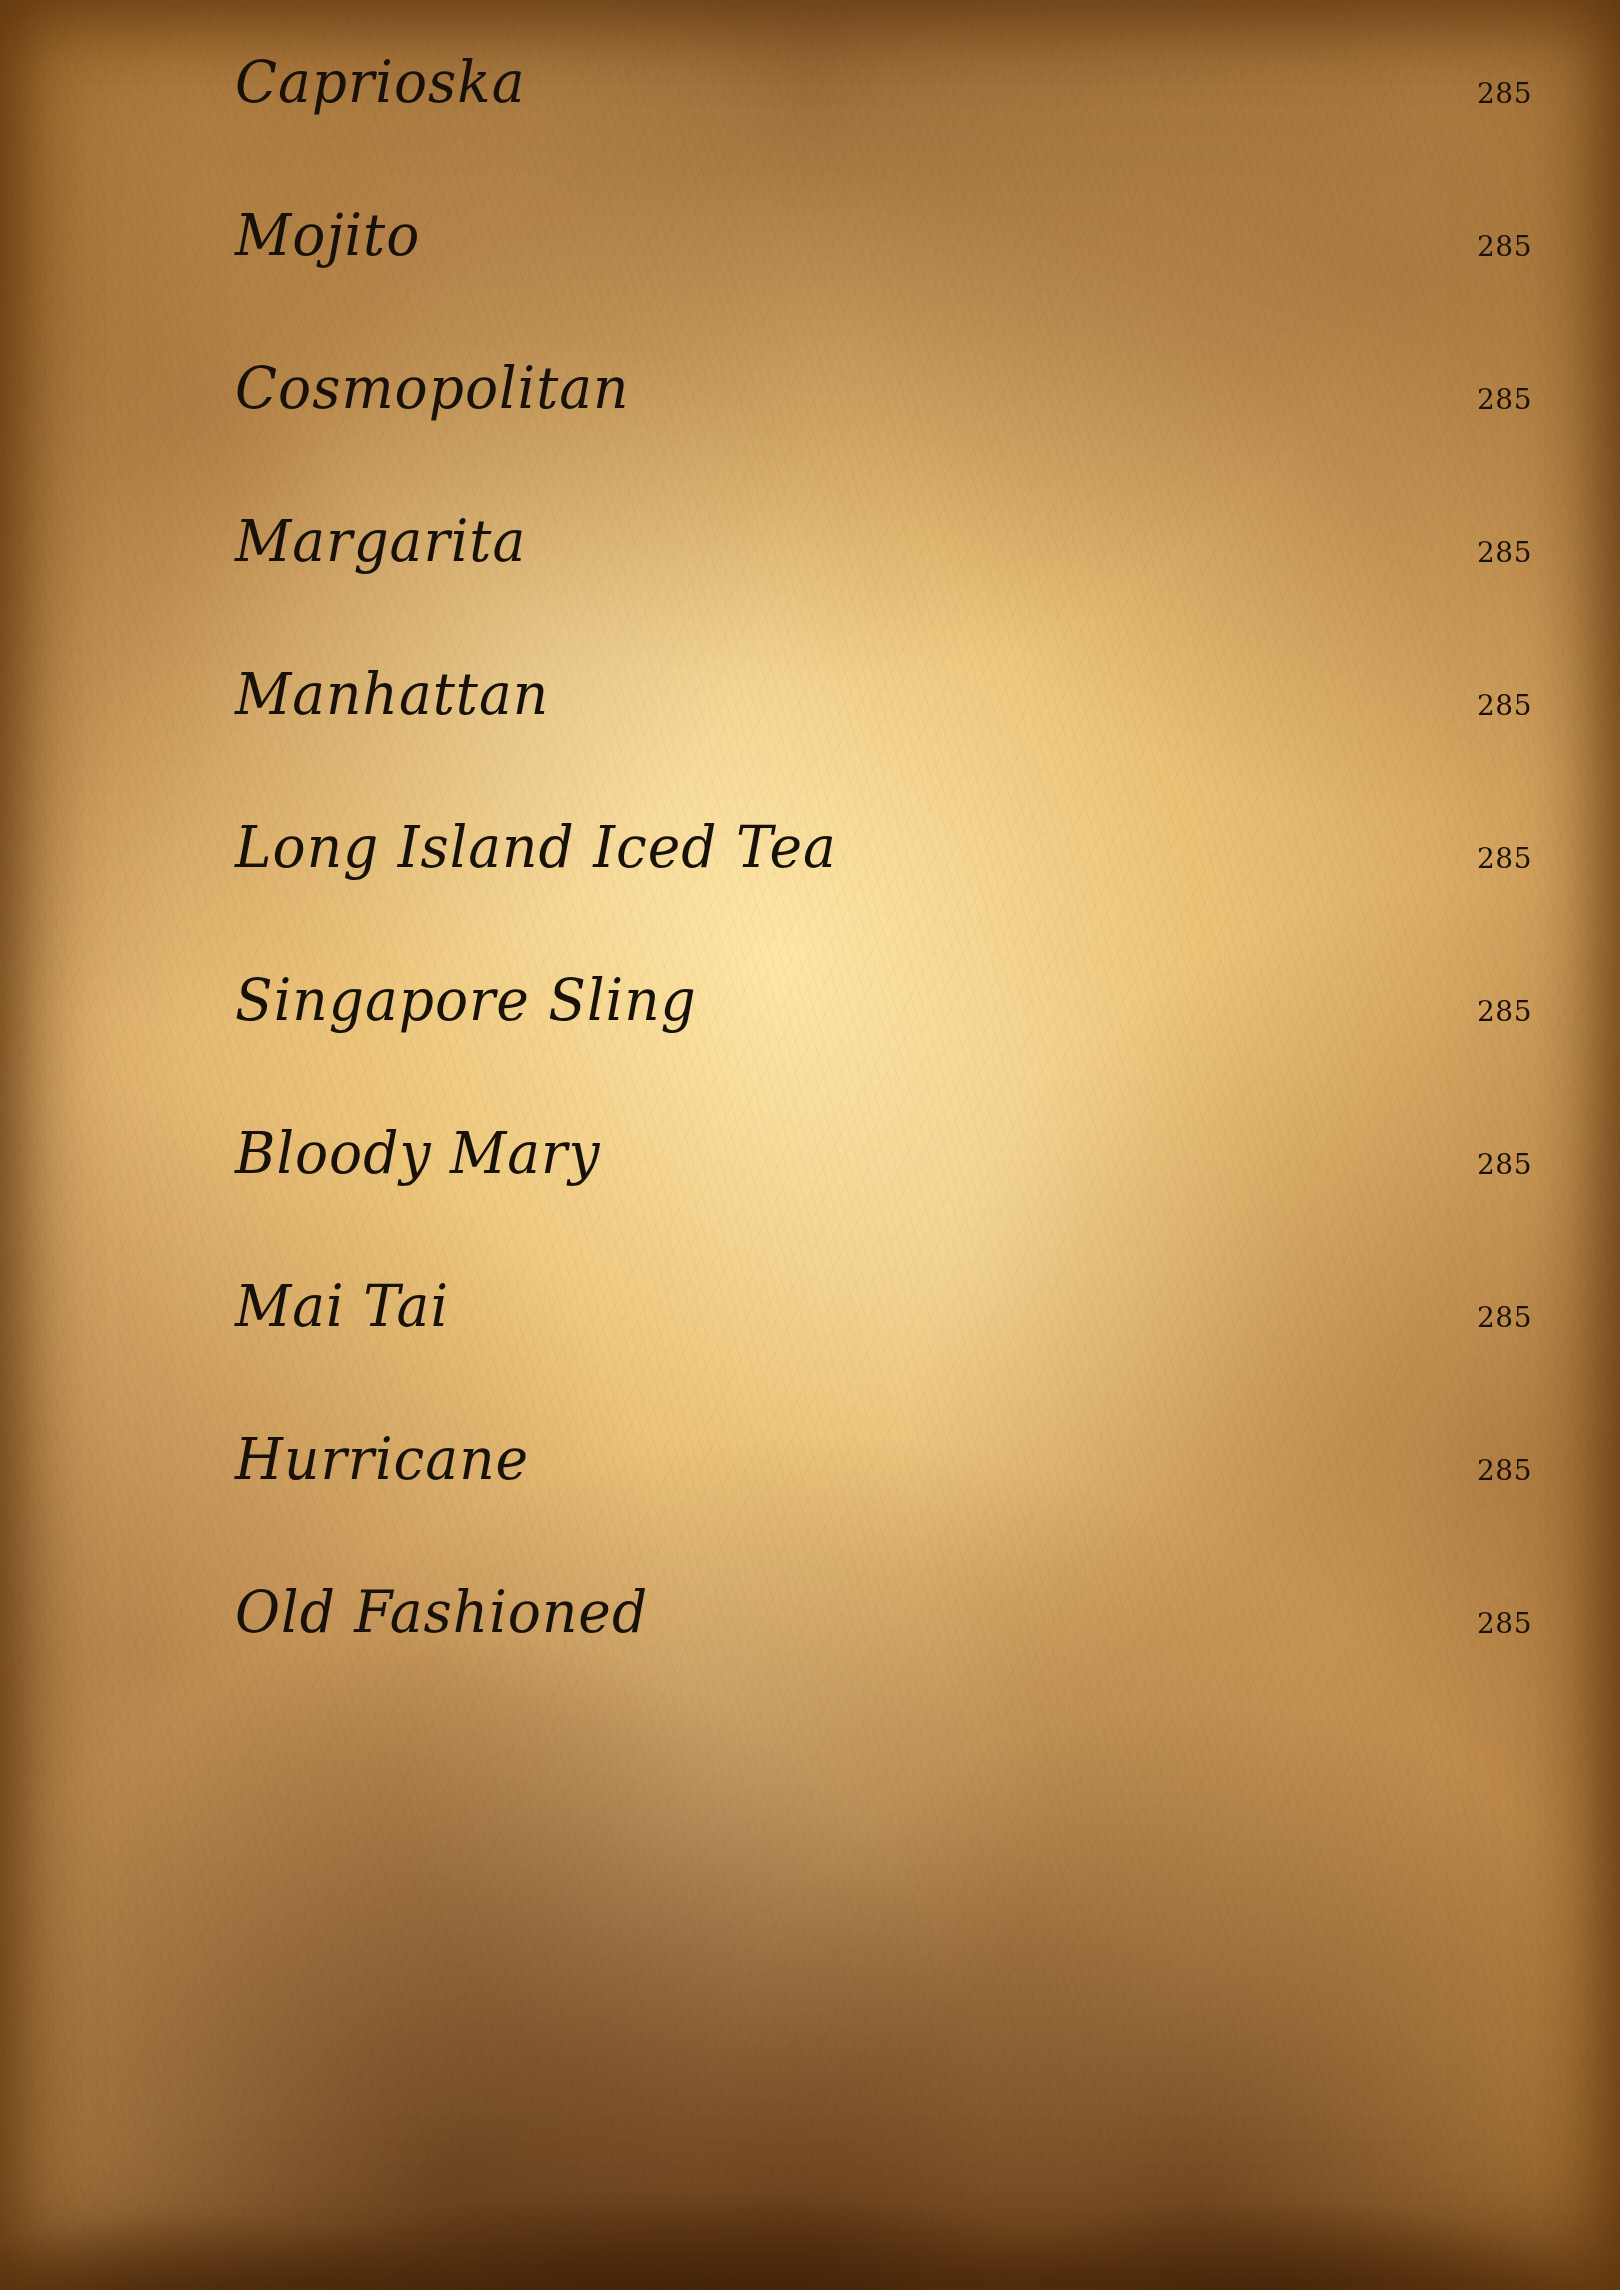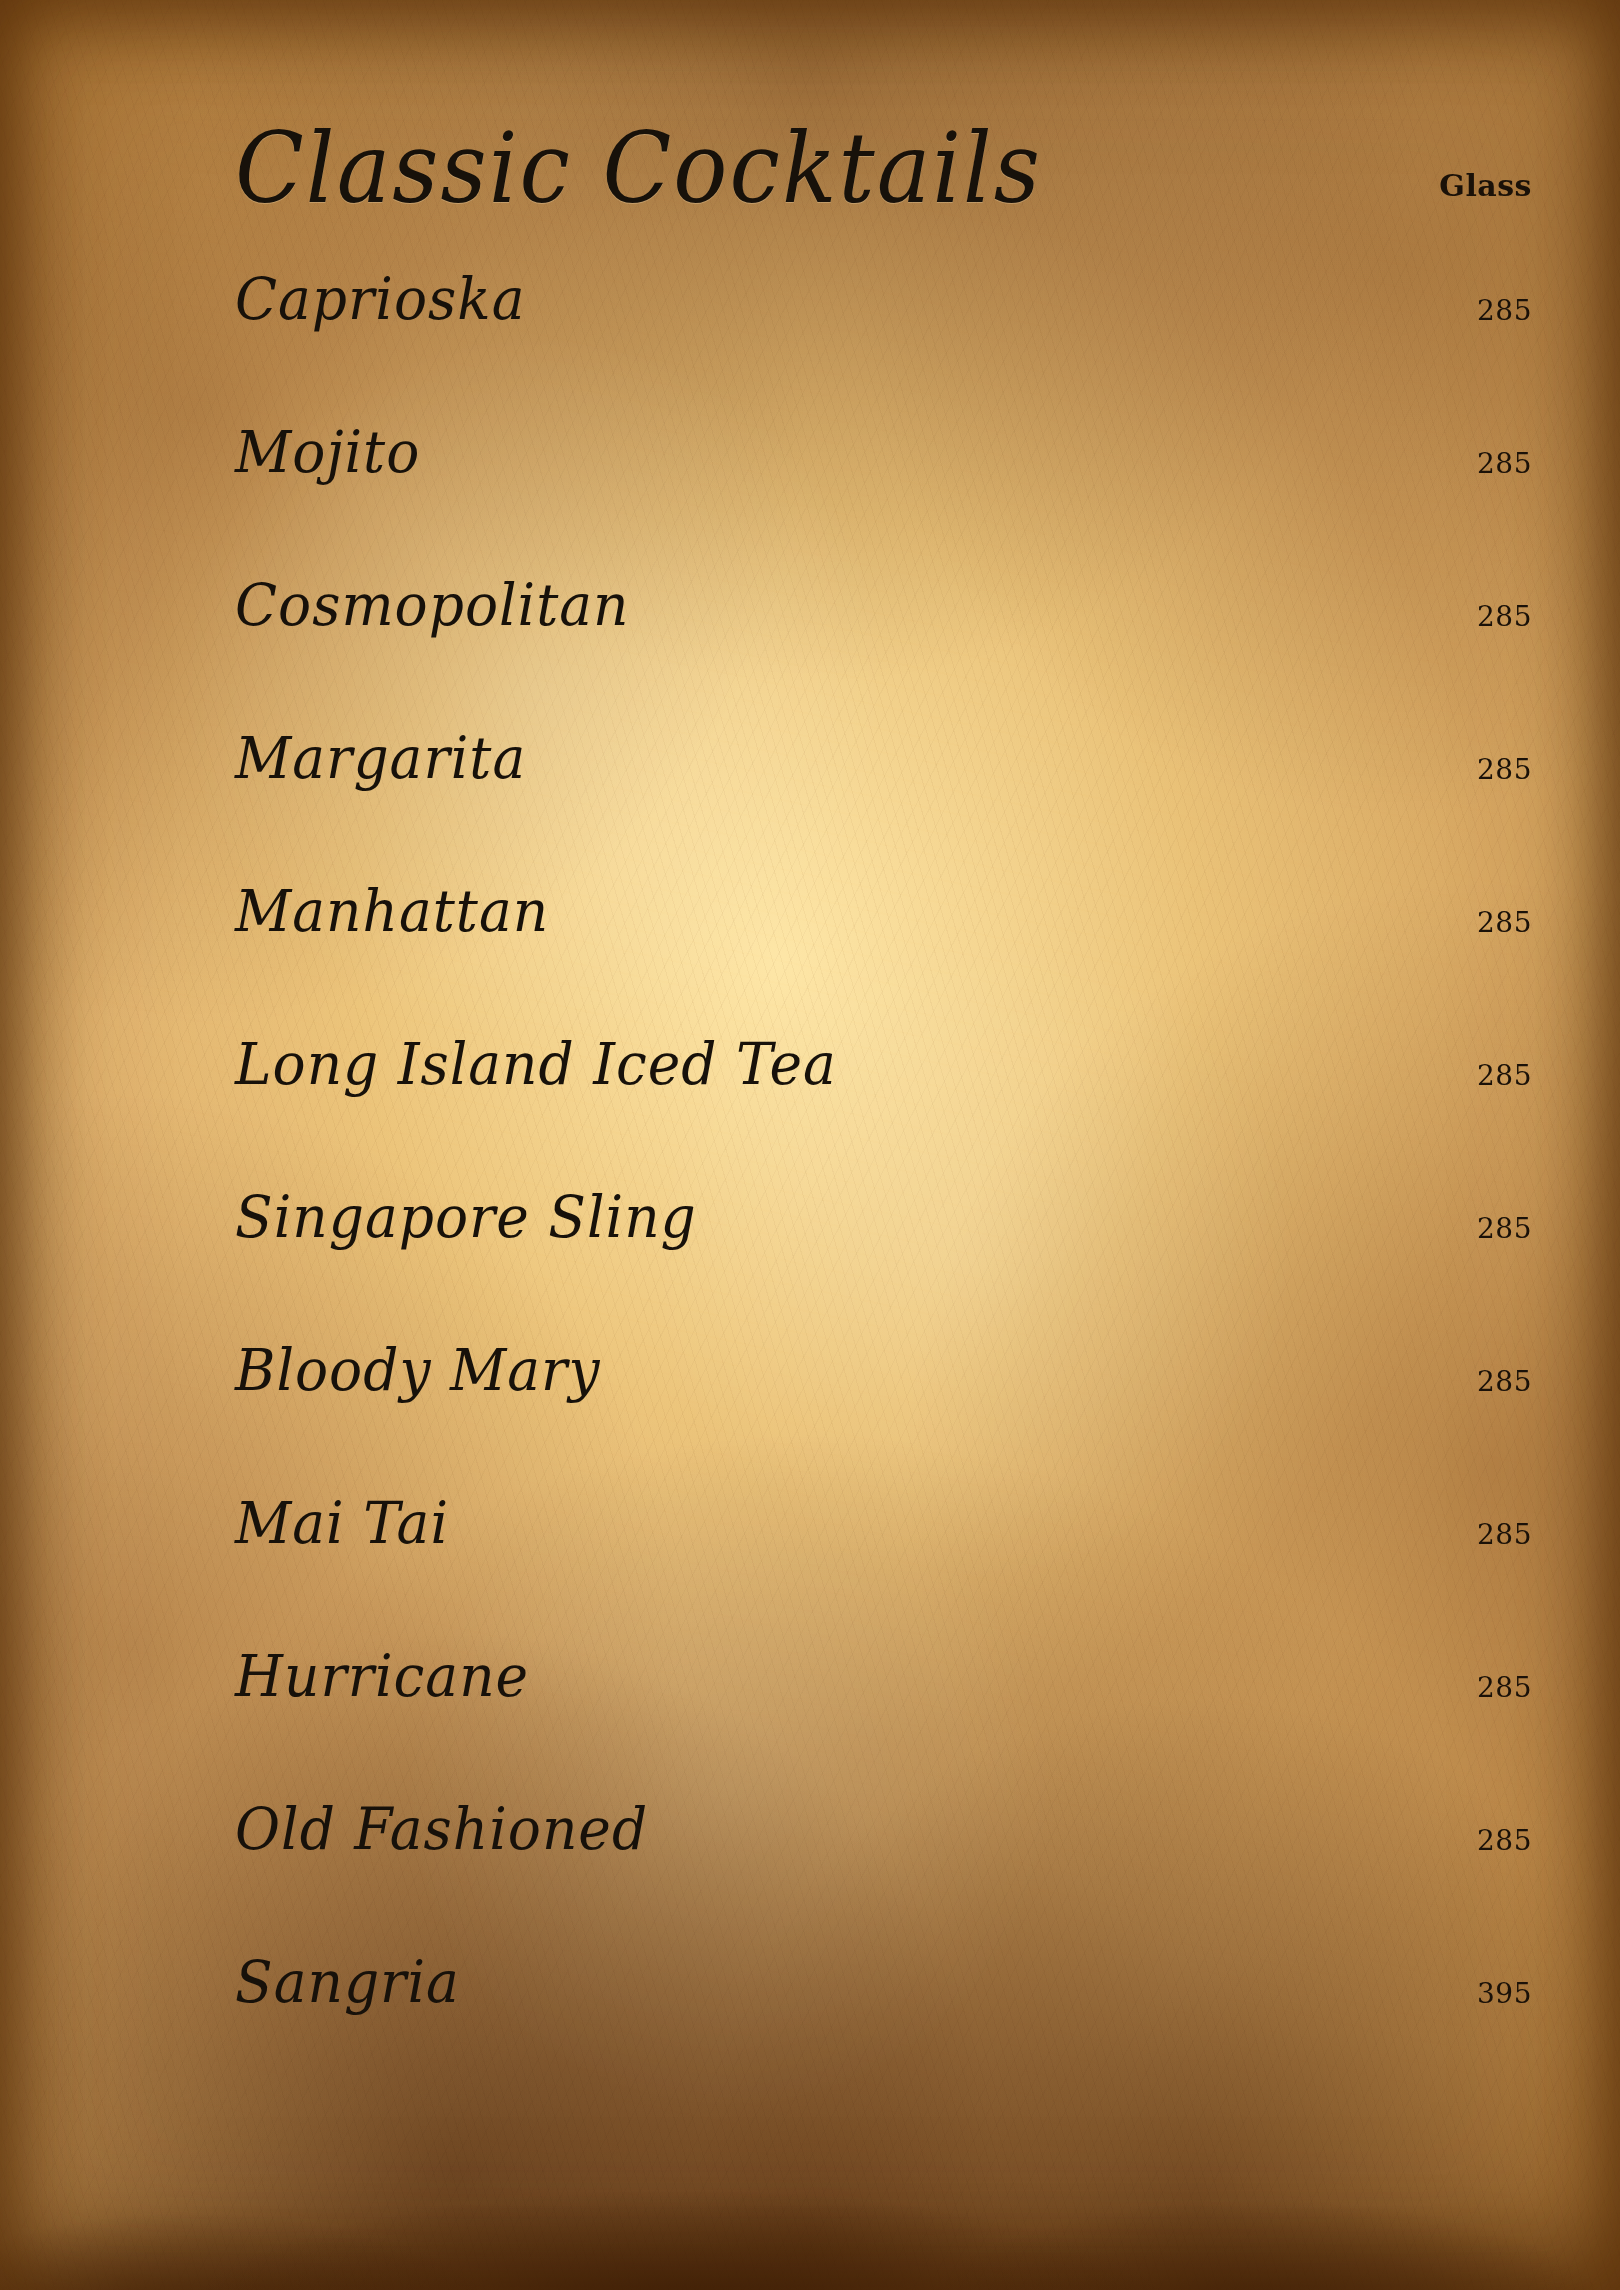--- a/index.html
+++ b/index.html
@@ -154,24 +154,20 @@
 
 <div class="page">
   <div class="tex tex-a"></div>
   <div class="tex tex-b"></div>
   <div class="tex tex-c"></div>
   <div class="edge"></div>
   <div class="burn-bottom"></div>
 
   <div class="content">
 
-    <div class="header-row">
-      <div class="menu-title">Classic Cocktails</div>
-      <div class="col-head">Glass</div>
-    </div>
 
     <div class="items">
 
       <div class="item-row">
         <div class="item-name">Caprioska</div>
         <div class="item-price">285</div>
       </div>
 
       <div class="item-row">
         <div class="item-name">Mojito</div>
@@ -216,21 +212,17 @@
       <div class="item-row">
         <div class="item-name">Hurricane</div>
         <div class="item-price">285</div>
       </div>
 
       <div class="item-row">
         <div class="item-name">Old Fashioned</div>
         <div class="item-price">285</div>
       </div>
 
-      <div class="item-row">
-        <div class="item-name">Sangria</div>
-        <div class="item-price">395</div>
-      </div>
 
     </div>
   </div>
 </div>
 
 
 </body></html>

